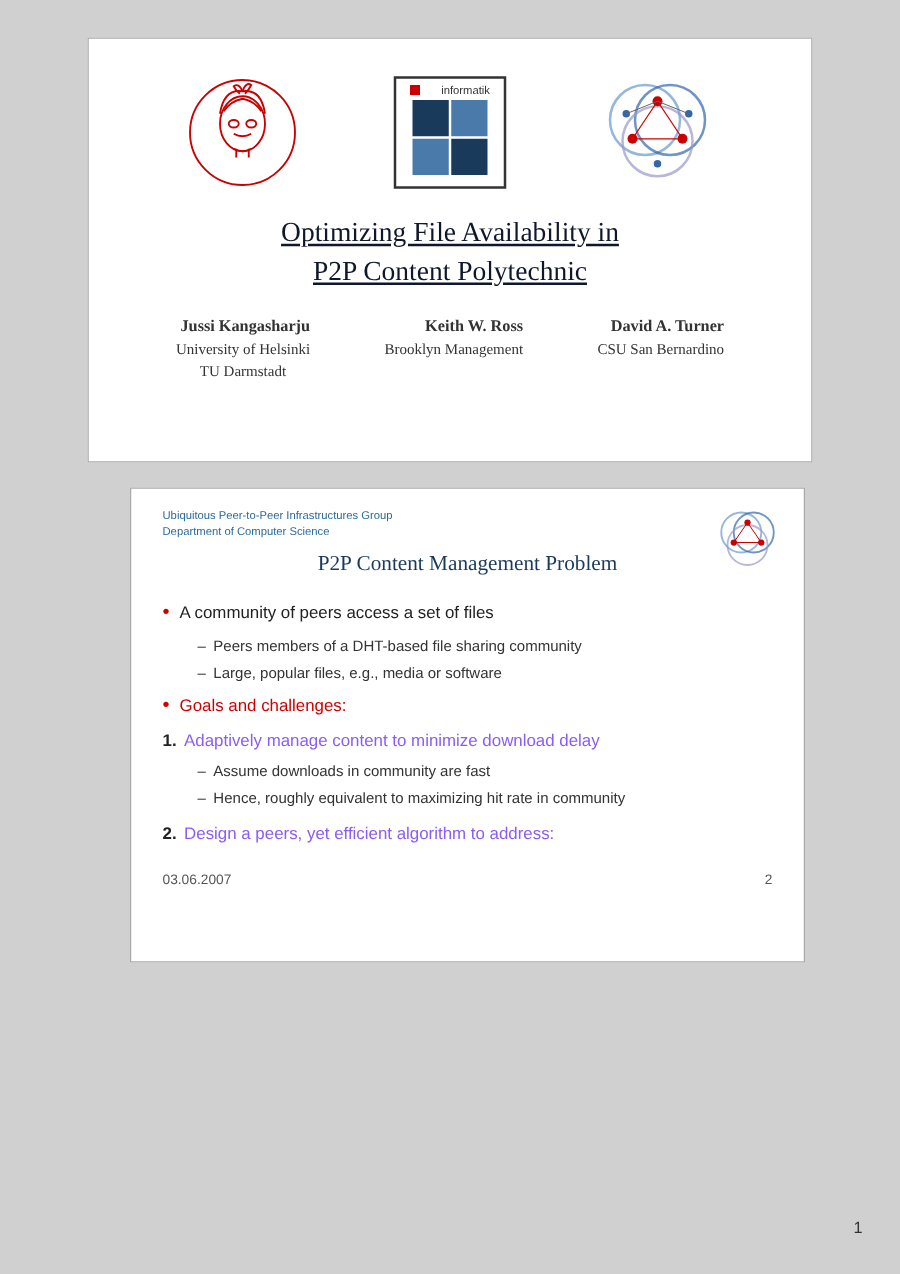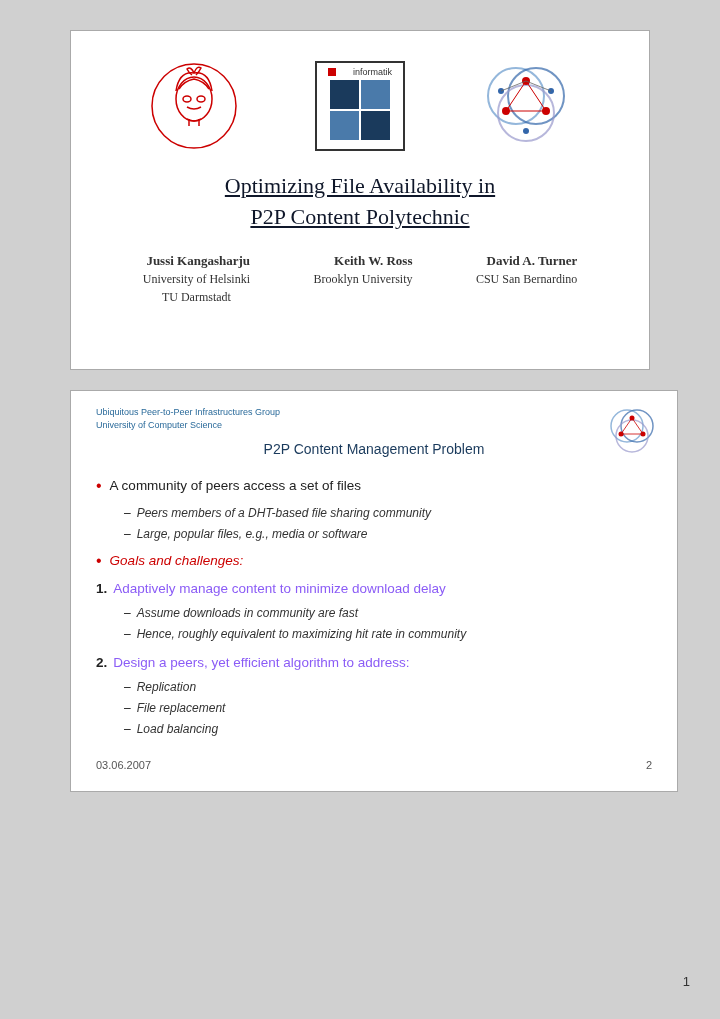--- a/index.html
+++ b/index.html
@@ -132,21 +132,21 @@
       font-size: 13px;
       text-align: right;
     }
 
     .author-affil {
       font-size: 12px;
     }
 
     
     .slide-2 {
-      width: 608px;
+      width: 540px;
       min-height: 380px;
       padding: 15px 25px 20px;
       position: relative;
       margin-left: 28px;
     }
 
     .slide-2-header {
       font-size: 9px;
       color: #2a6a9a;
       font-family: Arial, sans-serif;
@@ -156,23 +156,23 @@
 
     .slide-2-logo {
       position: absolute;
       top: 15px;
       right: 20px;
       width: 50px;
       height: 50px;
     }
 
     .slide-2-title {
-      font-size: 14px;
+      font-size: 17px;
       color: #1a3a5c;
-      font-family: Liberation Sans, sans-serif;
+      font-family: Liberation Serif, serif;
       font-weight: normal;
       text-align: center;
       margin: 10px 0 18px;
     }
 
     .slide-2-content {
       font-size: 13px;
       font-family: Arial, sans-serif;
       color: #222;
       line-height: 1.6;
@@ -205,21 +205,20 @@
       margin-left: 28px;
       margin-bottom: 6px;
     }
 
     .sub-bullet {
       display: flex;
       align-items: flex-start;
       font-size: 12px;
       color: #333;
       margin-bottom: 2px;
-      font-style: italic;
     }
 
     .sub-bullet::before {
       content: '–';
       margin-right: 6px;
       flex-shrink: 0;
     }
 
     .numbered-section {
       margin-bottom: 8px;
@@ -341,33 +340,33 @@
     </div>
 
     <div class="slide-1-authors">
       <div class="author-block">
         <span class="author-name">Jussi Kangasharju</span>
         <span class="author-affil">University of Helsinki</span>
         <span class="author-affil">TU Darmstadt</span>
       </div>
       <div class="author-block">
         <span class="author-name">Keith W. Ross</span>
-        <span class="author-affil">Brooklyn University</span>
+        <span class="author-affil">Brooklyn Management</span>
       </div>
       <div class="author-block">
         <span class="author-name">David A. Turner</span>
         <span class="author-affil">CSU San Bernardino</span>
       </div>
     </div>
   </div>
 
   <div class="slide slide-2">
     <div class="slide-2-header">
       <div>Ubiquitous Peer-to-Peer Infrastructures Group</div>
-      <div>University of Computer Science</div>
+      <div>Department of Computer Science</div>
     </div>
 
     <div class="slide-2-logo">
       <svg viewBox="0 0 50 50" width="50" height="50" xmlns="http://www.w3.org/2000/svg">
         <circle cx="20" cy="20" r="16" fill="none" stroke="#6699cc" stroke-width="1.5" opacity="0.7"></circle>
         <circle cx="30" cy="20" r="16" fill="none" stroke="#3366aa" stroke-width="1.5" opacity="0.7"></circle>
         <circle cx="25" cy="30" r="16" fill="none" stroke="#9999cc" stroke-width="1.5" opacity="0.7"></circle>
         <circle cx="25" cy="12" r="2.5" fill="#c00"></circle>
         <circle cx="14" cy="28" r="2.5" fill="#c00"></circle>
         <circle cx="36" cy="28" r="2.5" fill="#c00"></circle>
@@ -385,44 +384,39 @@
         <span class="bullet-dot">•</span>
         <span class="bullet-text">A community of peers access a set of files</span>
       </div>
       <div class="sub-bullets">
         <div class="sub-bullet">Peers members of a DHT-based file sharing community</div>
         <div class="sub-bullet">Large, popular files, e.g., media or software</div>
       </div>
 
       <div class="bullet-main">
         <span class="bullet-dot" style="color:#c00;">•</span>
-        <span class="bullet-text red-text" style="color:#c00;font-style:italic;">Goals and challenges:</span>
+        <span class="bullet-text red-text" style="color:#c00;">Goals and challenges:</span>
       </div>
 
       <div class="numbered-section">
         <div class="numbered-item">
           <span class="num">1.</span>
           <span class="item-text">Adaptively manage content to minimize download delay</span>
         </div>
         <div class="sub-bullets">
           <div class="sub-bullet">Assume downloads in community are fast</div>
           <div class="sub-bullet">Hence, roughly equivalent to maximizing hit rate in community</div>
         </div>
       </div>
 
       <div class="numbered-section">
         <div class="numbered-item">
           <span class="num">2.</span>
           <span class="item-text">Design a peers, yet efficient algorithm to address:</span>
         </div>
-        <div class="sub-bullets">
-          <div class="sub-bullet">Replication</div>
-          <div class="sub-bullet">File replacement</div>
-          <div class="sub-bullet">Load balancing</div>
-        </div>
       </div>
 
     </div>
 
     <div class="slide-2-footer">
       <span>03.06.2007</span>
       <span>2</span>
     </div>
   </div>
 

